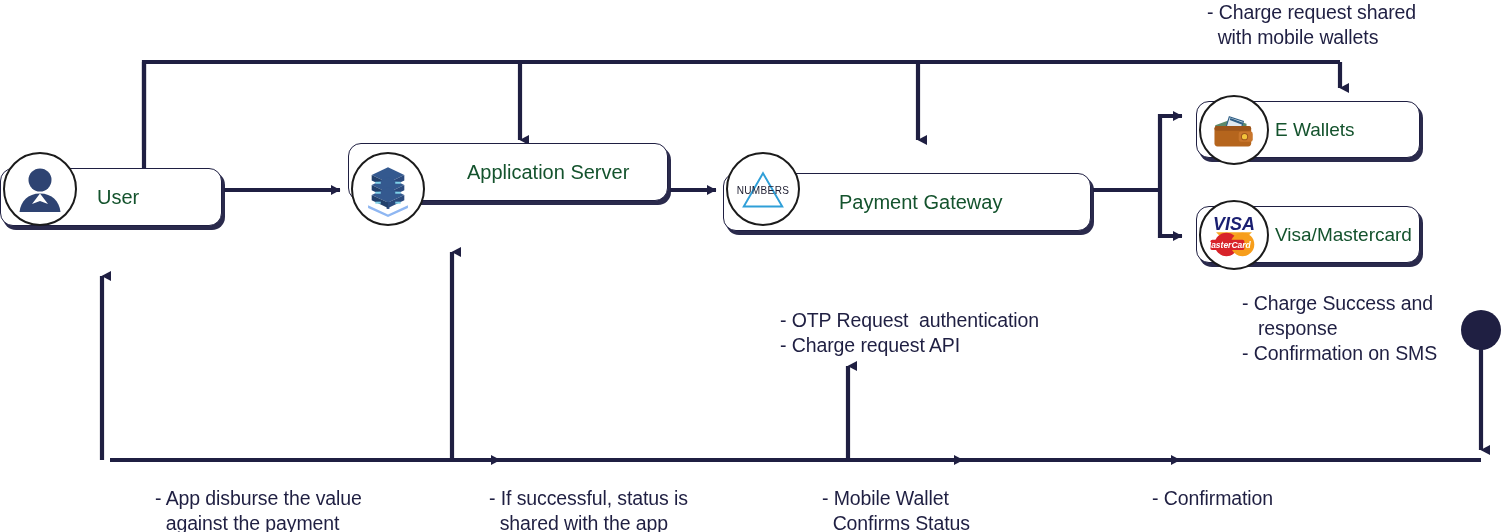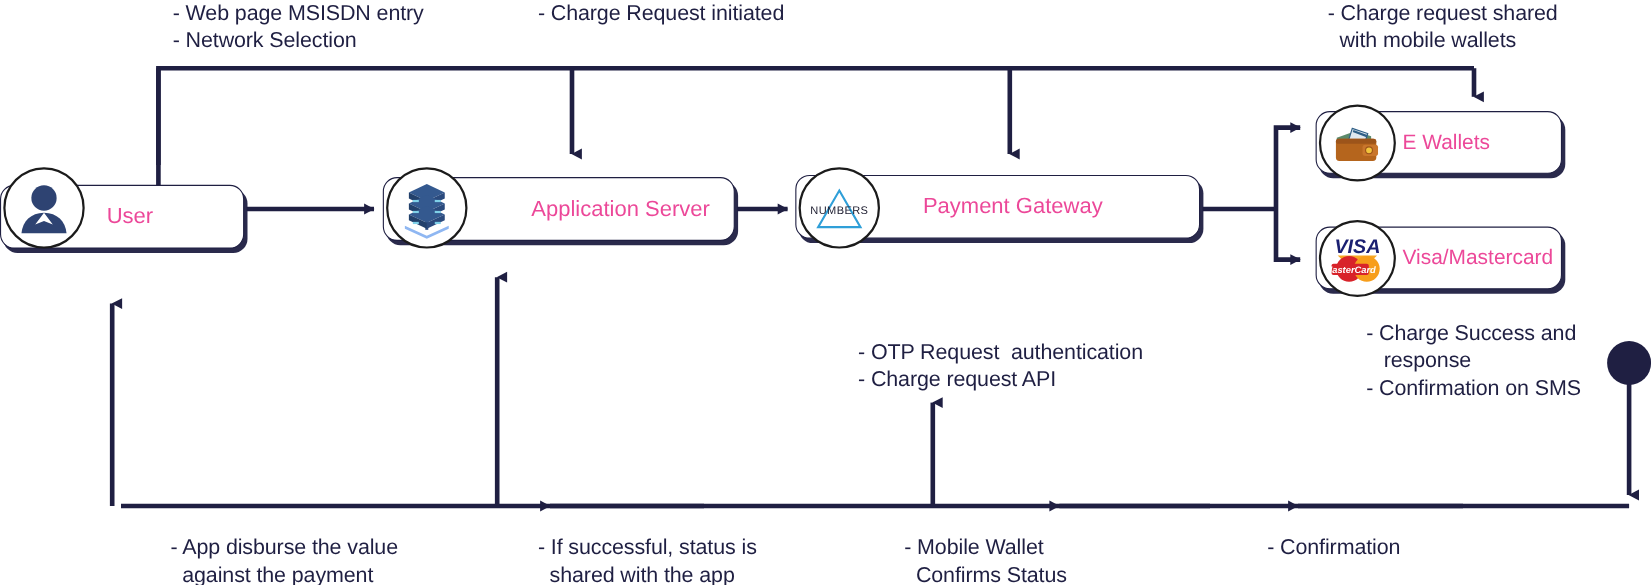--- a/index.html
+++ b/index.html
@@ -42,42 +42,42 @@
     display: flex;
     align-items: center;
     box-sizing: border-box;
     background: #ffffff;
     border: 1.6px solid #1f1f42;
     border-radius: 13px;
     box-shadow: 3px 4px 0 rgba(31,31,66,0.95);
     z-index: 4;
   }
   .node .label {
-    color: #ec4899;
+    color: #14532d;
     font-size: 20px;
     font-family: "Liberation Sans", sans-serif;
     white-space: nowrap;
   }
   .badge {
     position: absolute;
     border-radius: 50%;
     background: #ffffff;
     border: 2.6px solid #1b1b1b;
     display: flex;
     align-items: center;
     justify-content: center;
     z-index: 7;
     box-sizing: border-box;
     overflow: hidden;
   }
 
   
   #node-user        { left: 0px;    top: 168px; width: 222px; height: 58px; }
-  #node-appserver   { left: 348px;  top: 161px; width: 320px; height: 58px; padding-left: 16px; }
-  #node-gateway     { left: 723px;  top: 159px; width: 368px; height: 58px; text-align: right; }
+  #node-appserver   { left: 348px;  top: 143px; width: 320px; height: 58px; }
+  #node-gateway     { left: 723px;  top: 173px; width: 368px; height: 58px; text-align: right; }
   #node-ewallets    { left: 1196px; top: 101px; width: 224px; height: 57px; }
   #node-cards       { left: 1196px; top: 206px; width: 224px; height: 57px; }
 
   #node-user .label      { margin-left: 96px; }
   #node-appserver .label { margin-left: 118px; }
   #node-gateway .label   { margin-left: 115px; }
   #node-ewallets .label  { margin-left: 78px;  font-size: 19px; }
   #node-cards .label     { margin-left: 78px;  font-size: 19px; }
 
   #badge-user      { left: 3px;    top: 152px; width: 74px; height: 74px; }
@@ -149,23 +149,20 @@
       <path d="M640 460 L500 460" marker-end="url(#ah-left)"></path>
 
       <path d="M848 460 L848 366" marker-end="url(#ah-up)"></path>
       <path d="M452 460 L452 252" marker-end="url(#ah-up)"></path>
       <path d="M102 460 L102 276" marker-end="url(#ah-up)"></path>
     </g>
 
     <circle cx="1481" cy="330" r="20" fill="#1f1f42"></circle>
   </svg>
 
-  <div class="ann" id="ann-top-1">- Web page MSISDN entry
-- Network Selection</div>
-  <div class="ann" id="ann-top-2">- Charge Request initiated</div>
   <div class="ann" id="ann-top-4">- Charge request shared
   with mobile wallets</div>
 
   <div class="ann" id="ann-mid-otp">- OTP Request  authentication
 - Charge request API</div>
   <div class="ann" id="ann-mid-chg">- Charge Success and
    response
 - Confirmation on SMS</div>
 
   <div class="ann" id="ann-bot-1">- App disburse the value

